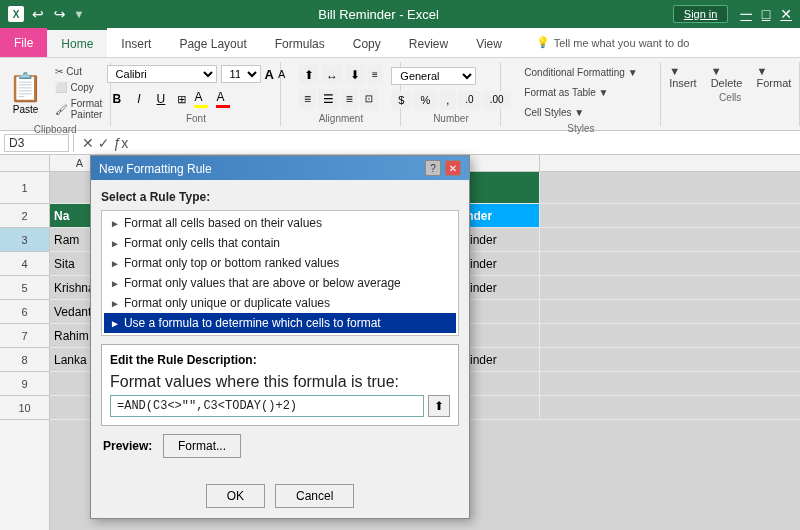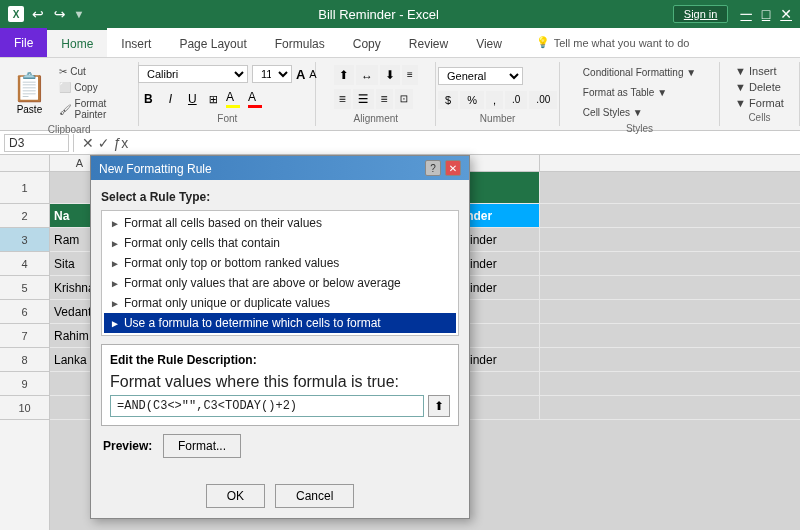--- a/index.html
+++ b/index.html
@@ -66,21 +66,21 @@
     .num-select { border: 1px solid #c8c8c8; padding: 1px 4px; font-size: 11px; background: white; width: 85px; margin-bottom: 3px; }
     .num-row { display: flex; gap: 2px; }
     .num-btn { padding: 2px 6px; font-size: 11px; cursor: pointer; border: 1px solid transparent; }
 
     
     .styles-group { min-width: 160px; }
     .style-btn { padding: 2px 6px; font-size: 10px; cursor: pointer; border: 1px solid transparent; color: #444; }
 
     
     .cells-group { min-width: 80px; }
-    .cells-content { display: flex; flex-direction: column; gap: 2px; }
+    .cells-content { display: flex; flex-direction: row; gap: 2px; }
     .cell-btn { padding: 1px 6px; font-size: 11px; cursor: pointer; color: #444; }
 
     
     .formula-bar { background: white; border-bottom: 1px solid #c8c8c8; display: flex; align-items: center; height: 24px; padding: 0 4px; }
     .cell-ref { width: 65px; border: 1px solid #c8c8c8; padding: 1px 4px; font-size: 12px; color: #333; }
     .formula-divider { width: 1px; background: #c8c8c8; height: 18px; margin: 0 4px; }
     .formula-icons { display: flex; gap: 4px; color: #555; font-size: 14px; padding: 0 4px; }
     .formula-input { flex: 1; border: none; outline: none; font-size: 12px; color: #333; }
     .ss-container { display: flex; flex-direction: column; height: calc(530px - 28px - 30px - 72px - 24px); }
 
@@ -164,21 +164,21 @@
   <div class="title-bar-right">
     <div class="title-btn sign-in">Sign in</div>
     <span style="font-size:16px;margin-left:8px;cursor:pointer;">─</span>
     <span style="font-size:14px;margin-left:6px;cursor:pointer;">□</span>
     <span style="font-size:14px;margin-left:6px;cursor:pointer;">✕</span>
   </div>
 </div>
 
 <div class="ribbon">
   <div class="ribbon-tabs">
-    <div class="ribbon-tab" style="background:#6d28d9;color:white;border-top:none;">File</div>
+    <div class="ribbon-tab" style="background:#ec4899;color:white;border-top:none;">File</div>
     <div class="ribbon-tab active">Home</div>
     <div class="ribbon-tab">Insert</div>
     <div class="ribbon-tab">Page Layout</div>
     <div class="ribbon-tab">Formulas</div>
     <div class="ribbon-tab">Copy</div>
     <div class="ribbon-tab">Review</div>
     <div class="ribbon-tab">View</div>
     <div style="flex:1;display:flex;align-items:center;padding-left:20px;color:#555;font-size:11px;">
       <span style="margin-right:4px;">💡</span>
       <span>Tell me what you want to do</span>

